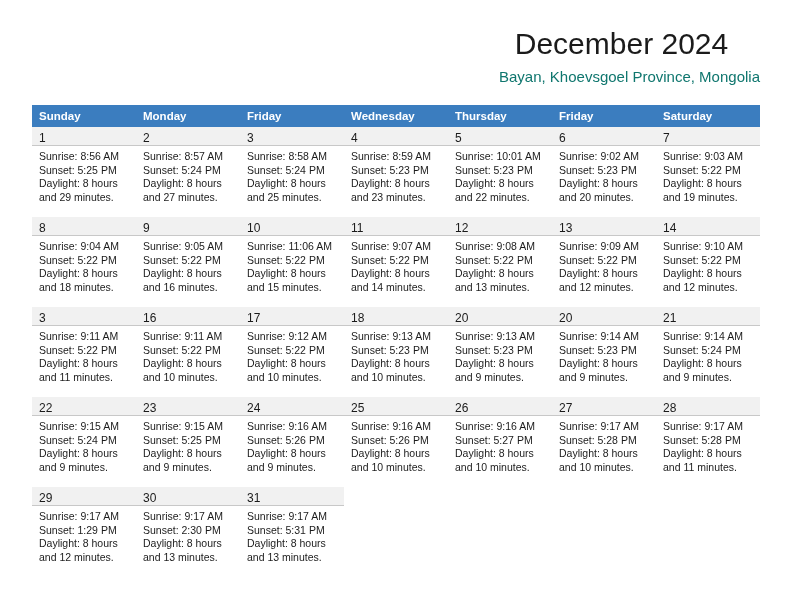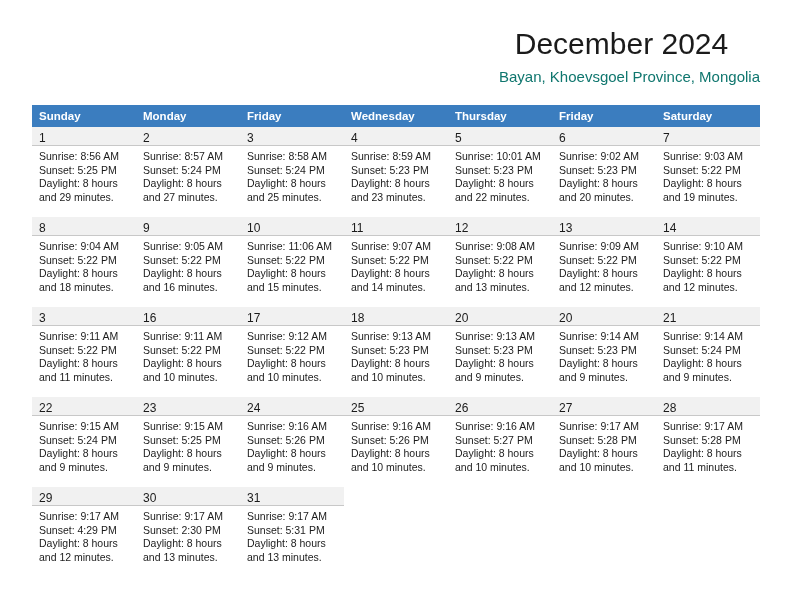--- a/index.html
+++ b/index.html
@@ -474,21 +474,21 @@
               </div>
             </div>
           </td>
         </tr>
         <tr>
           <td>
             <div class="cell filled">
               <div class="daynum-bar"><span class="daynum">29</span></div>
               <div class="lines">
                 <div class="line">Sunrise: 9:17 AM</div>
-                <div class="line">Sunset: 4:29 PM</div>
+                <div class="line">Sunset: 1:29 PM</div>
                 <div class="line">Daylight: 8 hours</div>
                 <div class="line">and 12 minutes.</div>
               </div>
             </div>
           </td>
           <td>
             <div class="cell filled">
               <div class="daynum-bar"><span class="daynum">30</span></div>
               <div class="lines">
                 <div class="line">Sunrise: 9:17 AM</div>

